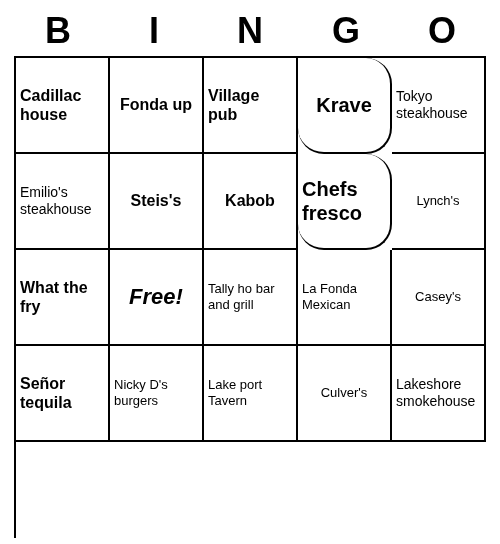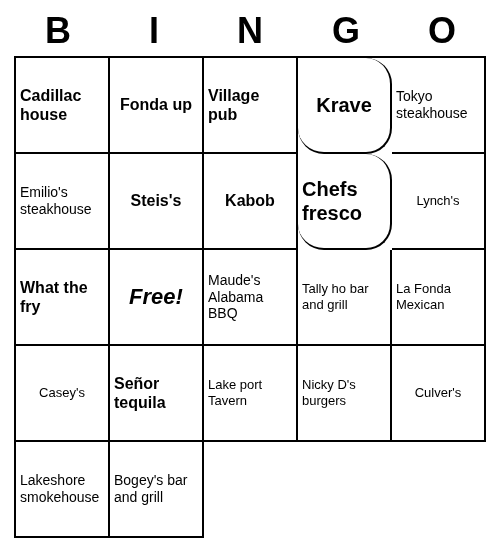--- a/index.html
+++ b/index.html
@@ -84,23 +84,21 @@
     <div class="cell medium-text">Village pub</div>
     <div class="cell large-text">Krave</div>
     <div class="cell small-text">Tokyo steakhouse</div>
     <div class="cell small-text">Emilio's steakhouse</div>
     <div class="cell medium-text">Steis's</div>
     <div class="cell medium-text">Kabob</div>
     <div class="cell large-text">Chefs fresco</div>
     <div class="cell">Lynch's</div>
     <div class="cell medium-text">What the fry</div>
     <div class="cell free">Free!</div>
-    <div class="cell small-text">Maude's Alabama BBQ</div>
     <div class="cell">Tally ho bar and grill</div>
     <div class="cell">La Fonda Mexican</div>
     <div class="cell">Casey's</div>
     <div class="cell medium-text">Señor tequila</div>
+    <div class="cell">Nicky D's burgers</div>
     <div class="cell">Lake port Tavern</div>
-    <div class="cell">Nicky D's burgers</div>
     <div class="cell">Culver's</div>
     <div class="cell small-text">Lakeshore smokehouse</div>
-    <div class="cell small-text">Bogey's bar and grill</div>
   </div>
 
 </body></html>

